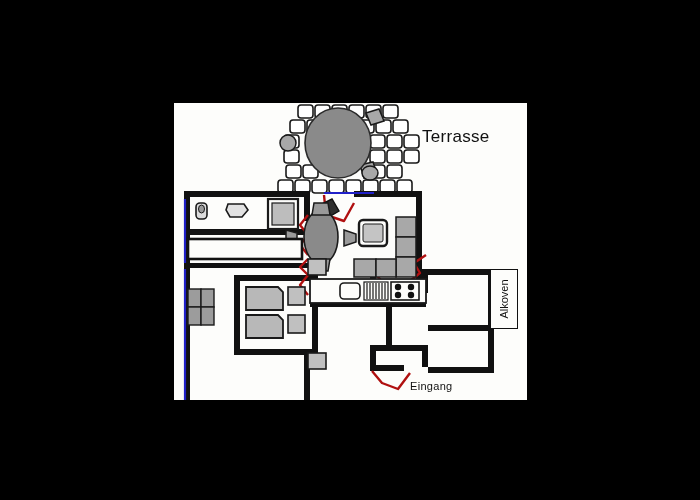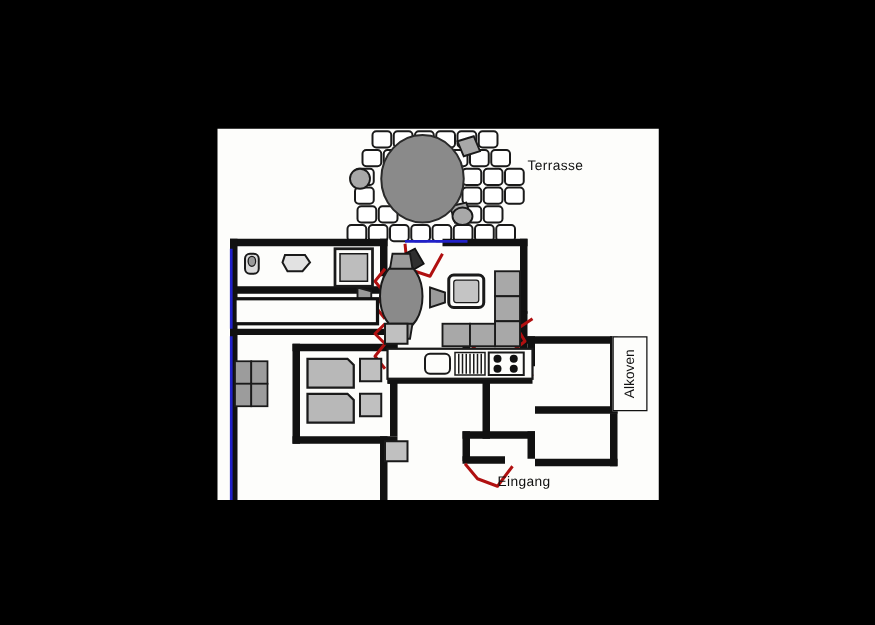--- a/index.html
+++ b/index.html
@@ -2,24 +2,24 @@
 <html><head>
 <meta charset="utf-8">
 <style>
   html,body{margin:0;padding:0;background:#000;}
   body{width:700px;height:500px;overflow:hidden;
        font-family:"Liberation Sans", sans-serif;}
   #stage{position:relative;width:700px;height:500px;background:#000;}
   #sheet{position:absolute;left:174px;top:103px;width:353px;height:297px;
          background:#fdfdfb;overflow:visible;}
   #plansvg{position:absolute;left:0;top:0;}
-  .lbl{position:absolute;color:#111;font-size:11px;letter-spacing:.3px;
+  .lbl{position:absolute;color:#111;font-size:17px;letter-spacing:.3px;
        white-space:nowrap;}
   #lbl-terrasse{left:248px;top:24px;}
-  #lbl-eingang{left:224px;top:277px;font-size:11px;}
+  #lbl-eingang{left:236px;top:277px;font-size:11px;}
   #alkoven-box{position:absolute;left:316px;top:166px;width:26px;height:58px;
        border:1.5px solid #111;background:#fdfdfb;}
   #alkoven-box span{position:absolute;left:50%;top:50%;
        transform:translate(-50%,-50%) rotate(-90deg);
        transform-origin:center;font-size:11px;color:#111;white-space:nowrap;}
 </style>
 </head>
 <body>
 
 <div id="stage">

